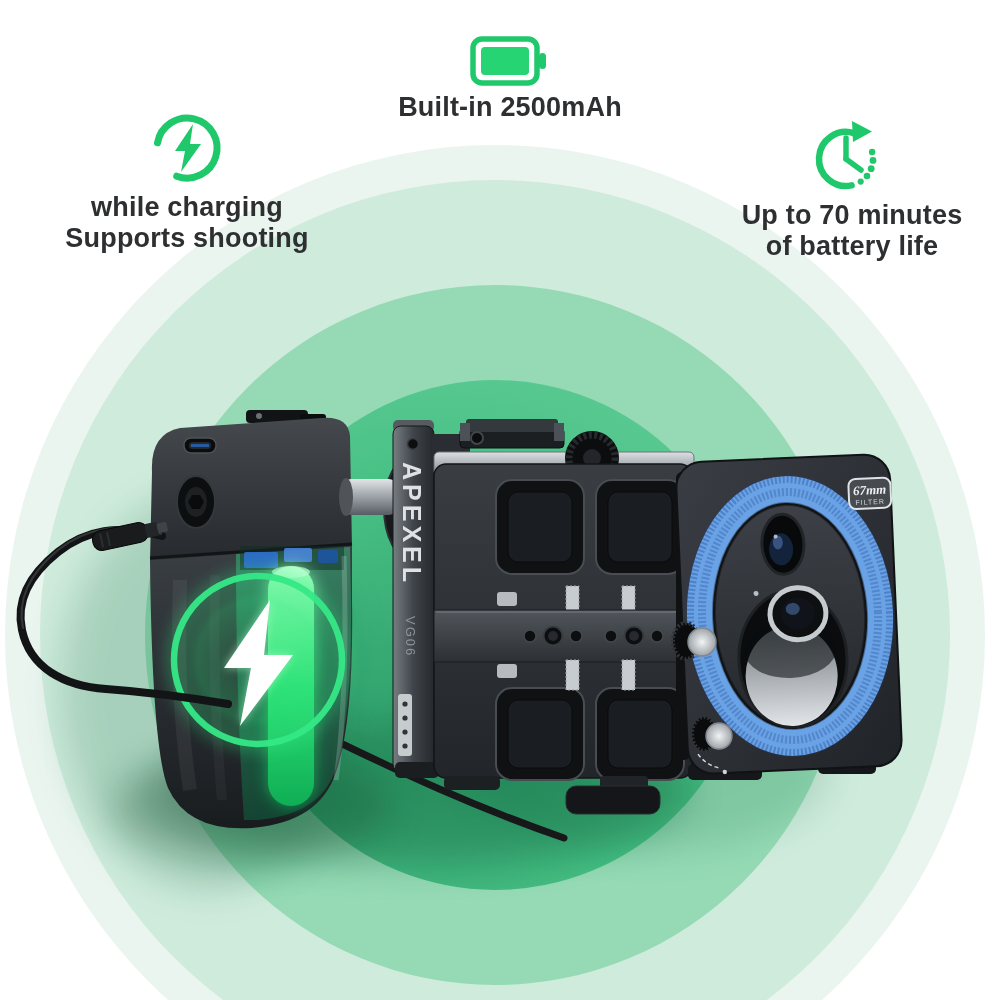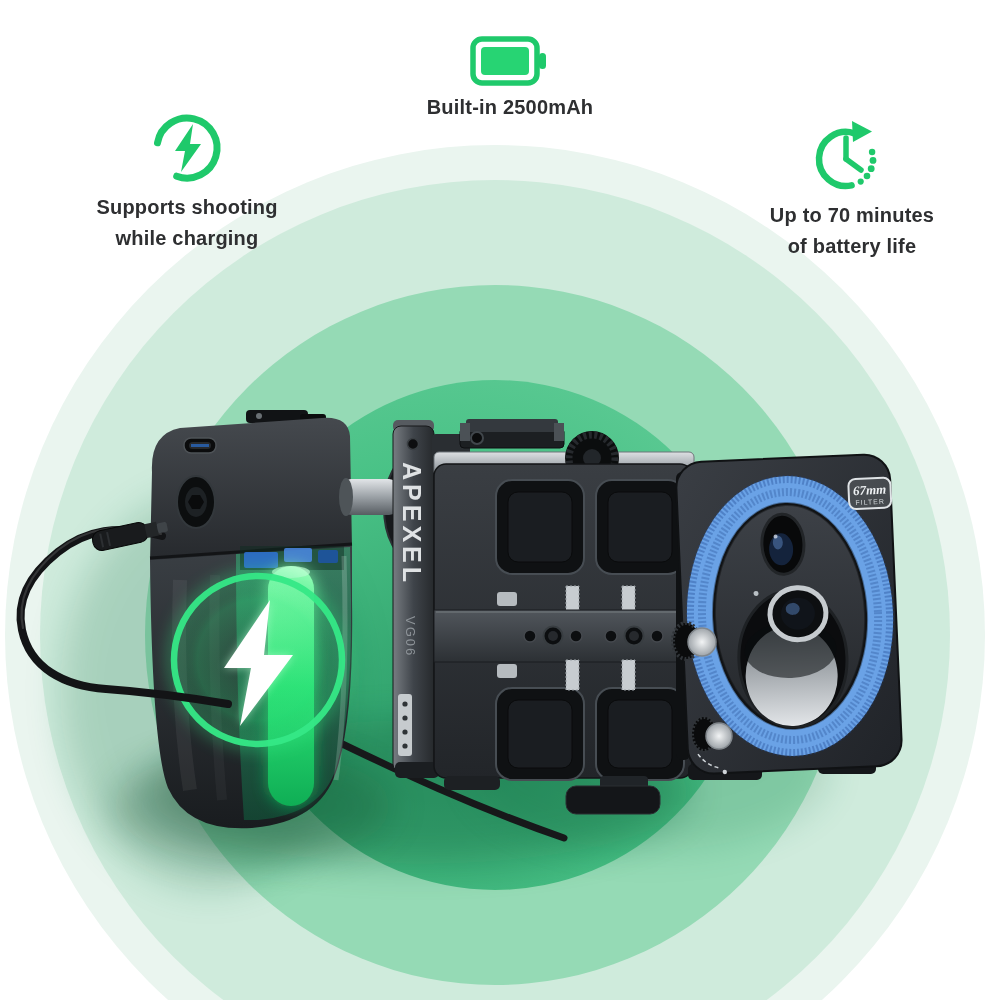--- a/index.html
+++ b/index.html
@@ -5,21 +5,21 @@
   html,body{margin:0;padding:0;background:#fff;}
   .canvas{position:relative;width:1000px;height:1000px;background:#ffffff;overflow:hidden;
           font-family:"Liberation Sans",sans-serif;}
   .ring{position:absolute;border-radius:50%;}
   .ring-faint {left:5px;  top:145px; width:980px; height:980px; background:#eaf5ef;}
   .ring-light {left:40px; top:180px; width:910px; height:910px; background:#cfebdc;}
   .ring-mid   {left:145px;top:285px; width:700px; height:700px; background:#95dab5;}
   .ring-inner {left:240px;top:380px; width:510px; height:510px;
                background:radial-gradient(circle at 40% 66%, #2f9f6b 0%, #49c286 55%, #68ce9c 100%);}
   .feature{position:absolute;text-align:center;color:#2e2f31;}
-  .feature .line{font-size:20px;line-height:31px;font-weight:600;letter-spacing:.2px;}
+  .feature .line{font-size:27px;line-height:31px;font-weight:600;letter-spacing:.2px;}
   .f-battery-icon{position:absolute;left:470px;top:36px;width:78px;height:50px;}
   .f-battery-text{left:330px;top:92px;width:360px;}
   .f-charging-icon{position:absolute;left:147px;top:108px;width:80px;height:80px;}
   .f-charging-text{left:7px;top:192px;width:360px;}
   .f-clock-icon{position:absolute;left:808px;top:112px;width:84px;height:84px;}
   .f-clock-text{left:672px;top:200px;width:360px;}
   .product{position:absolute;left:0;top:0;}
 </style>
 </head>
 <body>
@@ -38,22 +38,22 @@
   </svg>
   <div class="feature f-battery-text">
     <div class="line">Built-in 2500mAh</div>
   </div>
 
   <svg class="f-charging-icon" viewBox="0 0 80 80">
     <path d="M 10.5,34.8 A 30 30 0 1 1 29.7,68.2" fill="none" stroke="#1fc96b" stroke-width="7" stroke-linecap="round"></path>
     <polygon points="46,16 28,43 38,43 34,64 54,36 43,36" fill="#1fc96b"></polygon>
   </svg>
   <div class="feature f-charging-text">
+    <div class="line">while charging</div>
     <div class="line">Supports shooting</div>
-    <div class="line">while charging</div>
   </div>
 
   <svg class="f-clock-icon" viewBox="0 0 84 84">
     <path d="M 46.3,21.3 A 27 27 0 1 0 43.6,73.4" fill="none" stroke="#1fc96b" stroke-width="6.5" stroke-linecap="round"></path>
     <polygon points="44,9 64,19.5 45,30" fill="#1fc96b"></polygon>
     <circle cx="52.7" cy="69.6" r="3.1" fill="#1fc96b"></circle>
     <circle cx="59.0" cy="64.0" r="3.3" fill="#1fc96b"></circle>
     <circle cx="63.2" cy="56.7" r="3.4" fill="#1fc96b"></circle>
     <circle cx="65.0" cy="48.4" r="3.4" fill="#1fc96b"></circle>
     <circle cx="64.1" cy="40.0" r="3.2" fill="#1fc96b"></circle>

